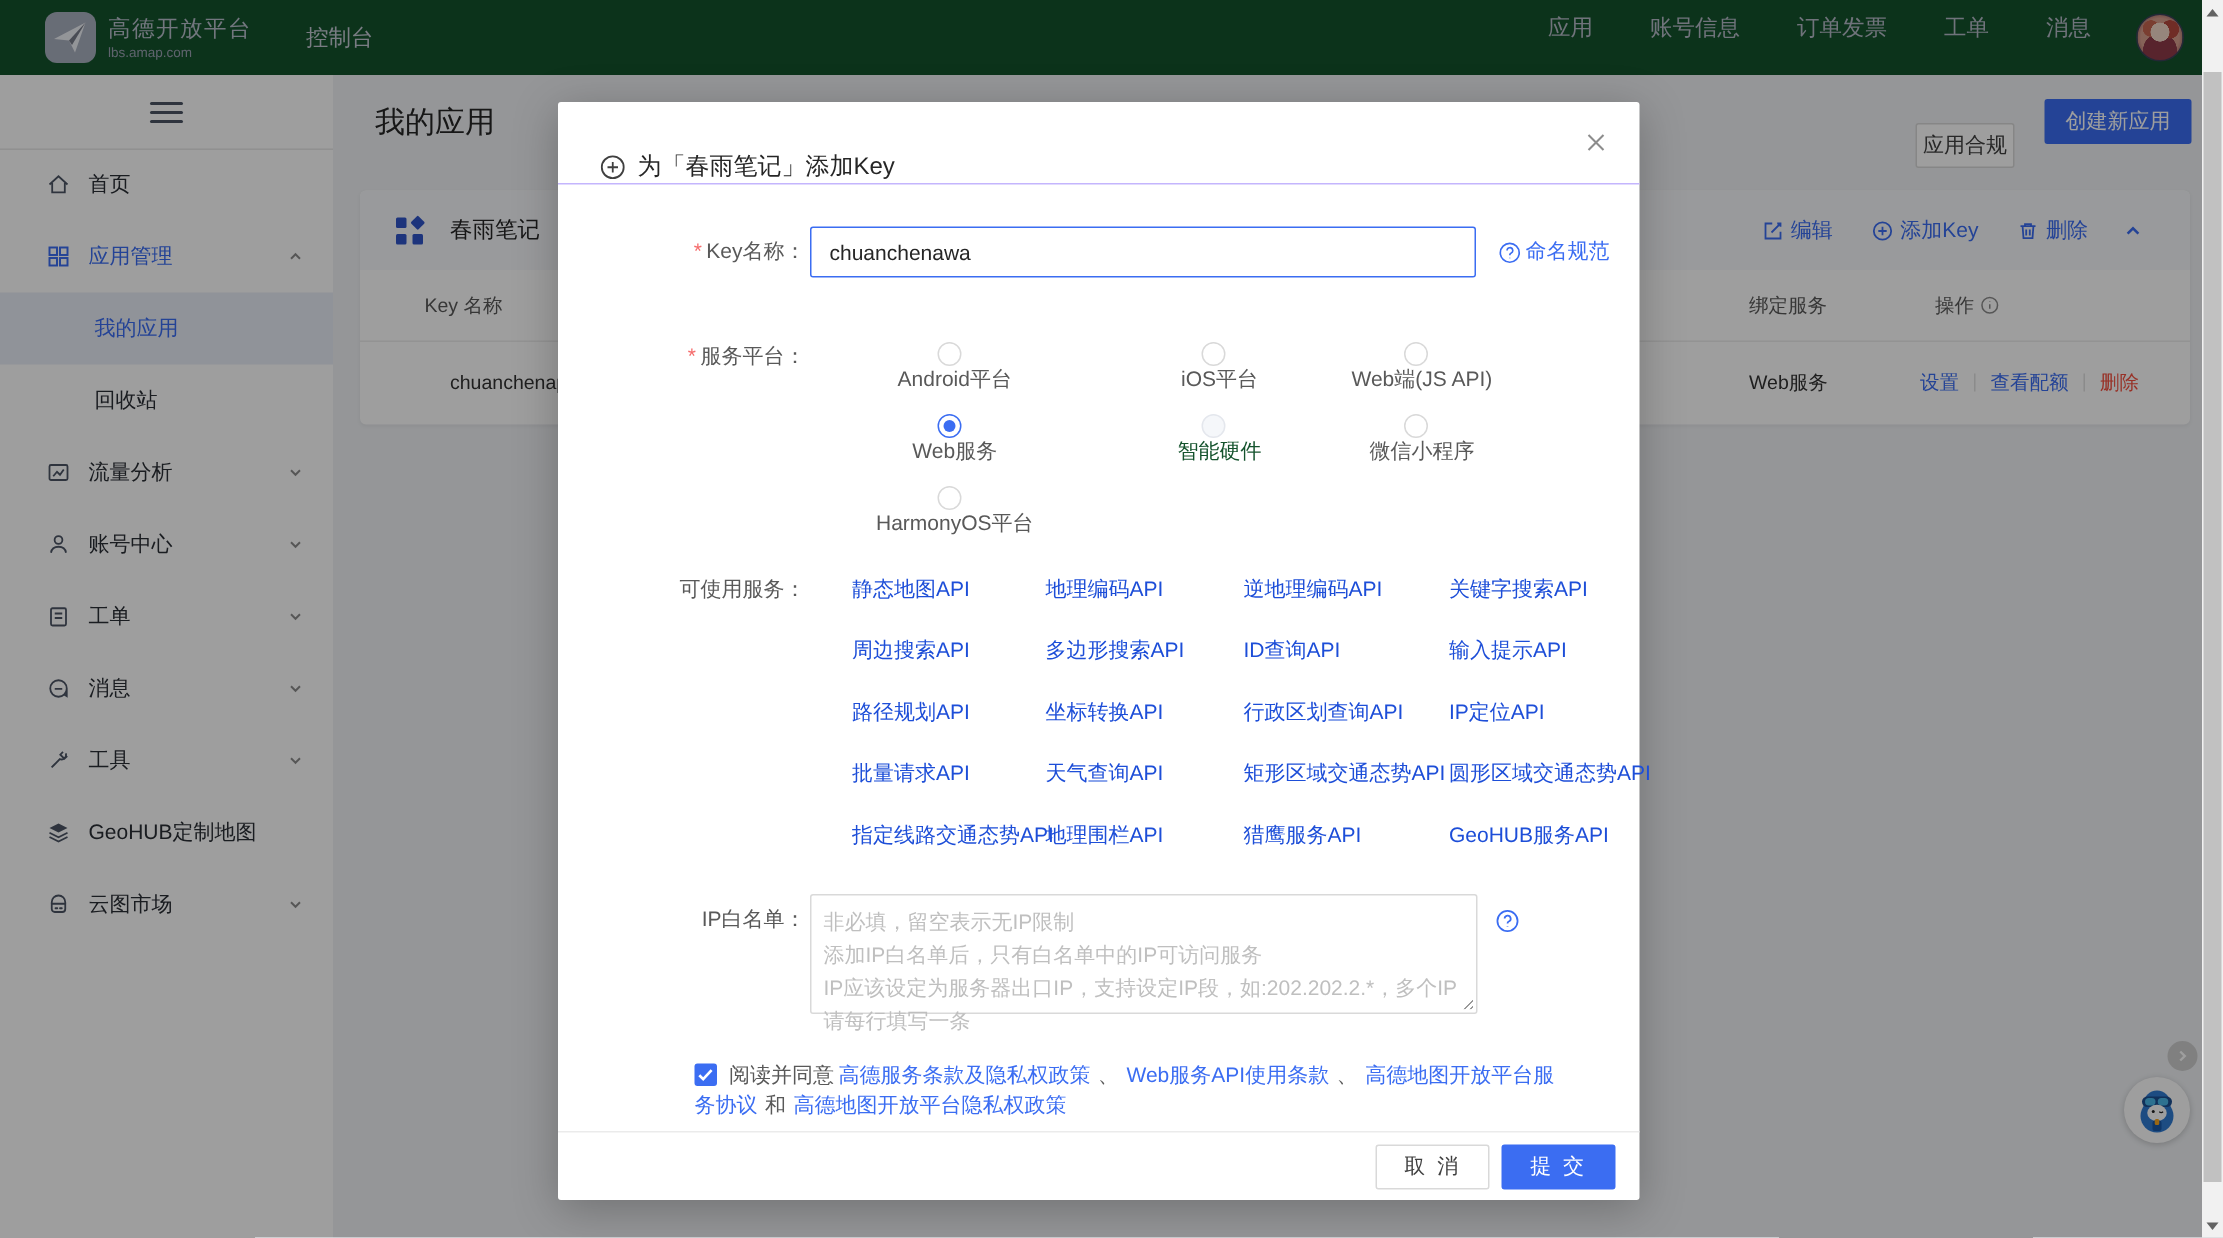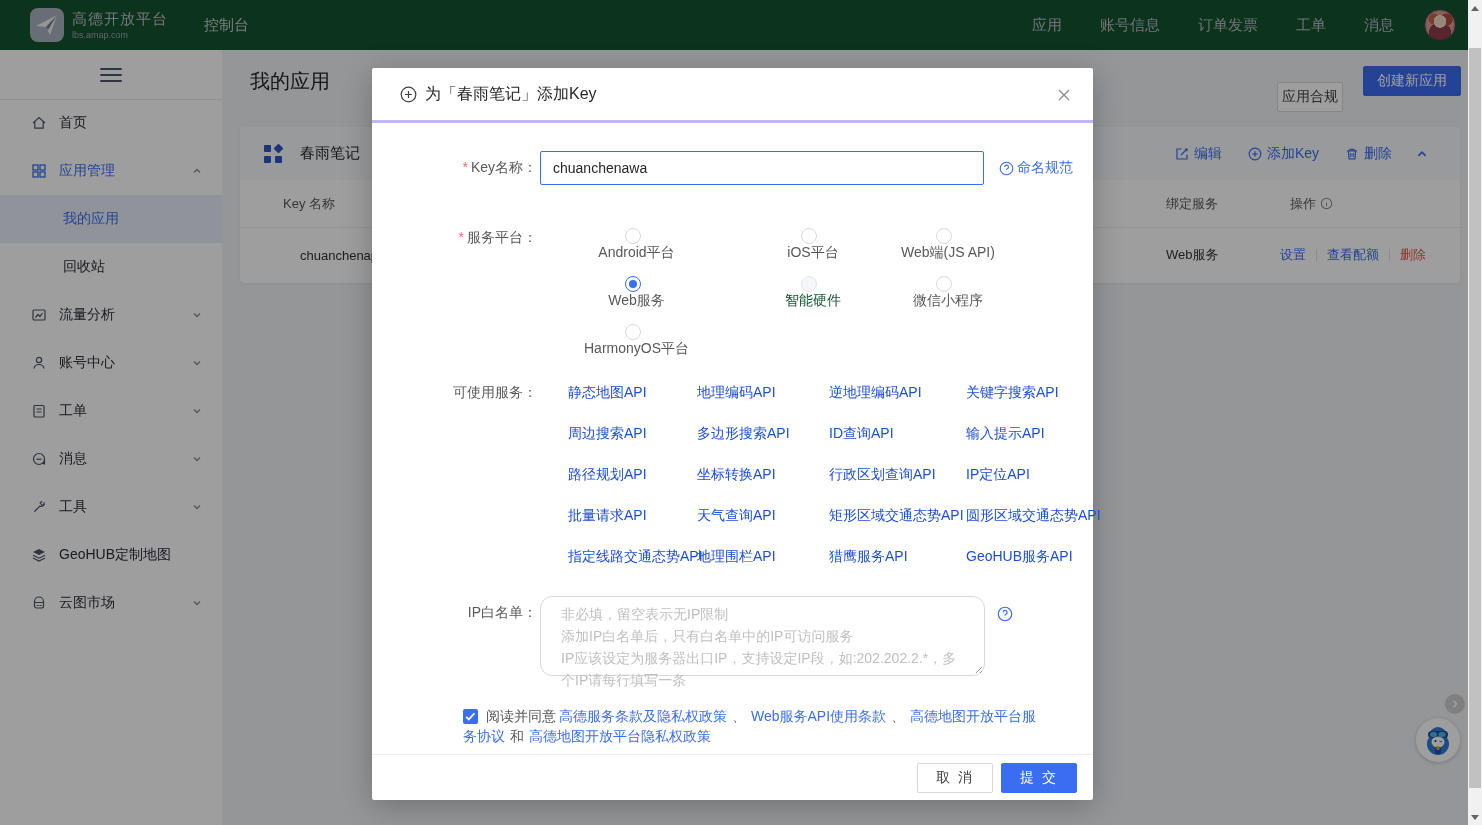--- a/index.html
+++ b/index.html
@@ -8,21 +8,21 @@
 
   
   .navbar { position:absolute; left:0; top:0; width:1468px; height:50px; background:#14532d; display:flex; align-items:center; z-index:10; }
   .logo-wrap { display:flex; align-items:center; margin-left:30px; }
   .logo-badge { width:34px; height:34px; border-radius:8px; background:#a9b0bf; position:relative; overflow:hidden; flex:0 0 auto; }
   .logo-badge svg { position:absolute; left:0; top:0; }
   .logo-text { margin-left:8px; color:#b9bfcc; }
   .logo-title { font-size:15px; letter-spacing:1px; }
   .logo-sub { font-size:9px; margin-top:1px; color:#9aa1b1; }
   .nav-console { margin-left:36px; color:#c3c8d3; font-size:15px; cursor:pointer; }
-  .nav-right { margin-left:auto; display:flex; align-items:center; margin-right:12px; }
+  .nav-right { margin-left:auto; display:flex; margin-right:12px; }
   .nav-item { color:#b5bac7; font-size:15px; margin-left:38px; cursor:pointer; white-space:nowrap; }
   .nav-avatar { width:32px; height:32px; border-radius:50%; margin-left:30px; background:
       radial-gradient(circle at 50% 38%, #f3d9c8 0 26%, transparent 27%),
       radial-gradient(circle at 30% 30%, #c6654f 0 18%, transparent 19%),
       radial-gradient(circle at 72% 32%, #b54a3e 0 20%, transparent 21%),
       radial-gradient(circle at 50% 78%, #8e3a4a 0 40%, transparent 41%),
       radial-gradient(circle at 50% 50%, #d8a08f 0 60%, #6b2f3c 100%);
     border:1px solid #3a4157; cursor:pointer; }
 
   
@@ -76,21 +76,21 @@
 
   
   .fab-next { position:absolute; left:1445px; top:694px; width:20px; height:20px; border-radius:50%; background:#cfcfcf; display:flex; align-items:center; justify-content:center; cursor:pointer; z-index:6; }
   .mascot { position:absolute; left:1416px; top:718px; width:44px; height:44px; border-radius:50%; background:#ffffff; box-shadow:0 1px 4px rgba(0,0,0,.2); display:flex; align-items:center; justify-content:center; cursor:pointer; z-index:6; }
 
   
   .overlay { position:absolute; left:0; top:0; width:1468px; height:825px; background:rgba(0,0,0,.38); z-index:50; }
 
   
   .modal { position:absolute; left:372px; top:68px; width:721px; height:732px; background:#fff; border-radius:2px; box-shadow:0 6px 30px rgba(0,0,0,.25); z-index:100; font-size:14px; }
-  .modal-head { position:relative; height:55px; border-bottom:3px solid #c4b5fd; display:flex; align-items:center; }
+  .modal-head { position:relative; height:55px; border-bottom:1px solid #c4b5fd; display:flex; align-items:flex-end; }
   .modal-title { display:flex; align-items:center; margin-left:28px; font-size:16px; color:#262626; }
   .modal-title svg { margin-right:8px; }
   .modal-close { position:absolute; right:20px; top:18px; width:18px; height:18px; cursor:pointer; color:#8c8c8c; }
 
   .form-row { position:relative; display:flex; }
   .f-label { width:165px; text-align:right; color:#595959; flex:0 0 auto; }
   .req { color:#f56c6c; margin-right:3px; }
 
   .row-keyname { margin-top:28px; align-items:center; }
   .key-input { margin-left:3px; width:444px; height:34px; border:1px solid #3b6df2; border-radius:2px; padding:0 12px; font-size:14px; color:#262626; outline:none; font-family:inherit; }
@@ -104,21 +104,21 @@
   .radio-opt.selected .radio-dot { border-color:#3b6df2; }
   .radio-opt.selected .radio-dot::after { content:""; position:absolute; left:3px; top:3px; width:8px; height:8px; border-radius:50%; background:#3b6df2; }
   .radio-opt.disabled { color:#14532d; cursor:not-allowed; }
   .radio-opt.disabled .radio-dot { background:#f5f7fa; border-color:#e4e7ed; }
 
   .row-services { margin-top:26px; }
   .svc-grid { margin-left:3px; display:grid; grid-template-columns:129px 132px 137px auto; row-gap:23px; }
   .svc-link { color:#1d4ed8; cursor:pointer; text-decoration:none; white-space:nowrap; padding-right:8px;padding-left:28px; }
 
   .row-ip { margin-top:30px; }
-  .ip-box { position:relative; margin-left:3px; width:445px; height:80px; border:1px solid #d9d9d9; border-radius:12px; padding:6px 20px; cursor:text; }
+  .ip-box { position:relative; margin-left:3px; width:445px; height:80px; border:1px solid #d9d9d9; border-radius:2px; padding:6px 8px; cursor:text; }
   .ip-ph { color:#bfbfbf; line-height:22px; font-size:14px; }
   .ip-resize { position:absolute; right:2px; bottom:2px; width:9px; height:9px;
      background:repeating-linear-gradient(135deg, transparent 0 2px, #999 2px 3px); cursor:nwse-resize;
      clip-path:polygon(100% 0, 100% 100%, 0 100%); }
   .ip-help { margin-left:12px; margin-top:10px; cursor:pointer; }
 
   .row-agree { margin-top:30px; padding-left:91px; padding-right:50px; display:block; line-height:20px; color:#595959; }
   .chk { display:inline-block; vertical-align:-3px; width:15px; height:15px; background:#3b6df2; border-radius:2px; margin-right:8px; cursor:pointer; }
   .agree-link { color:#3b6df2; cursor:pointer; text-decoration:none; margin:0 3px; }
   .agree-sep { margin:0 2px; }

